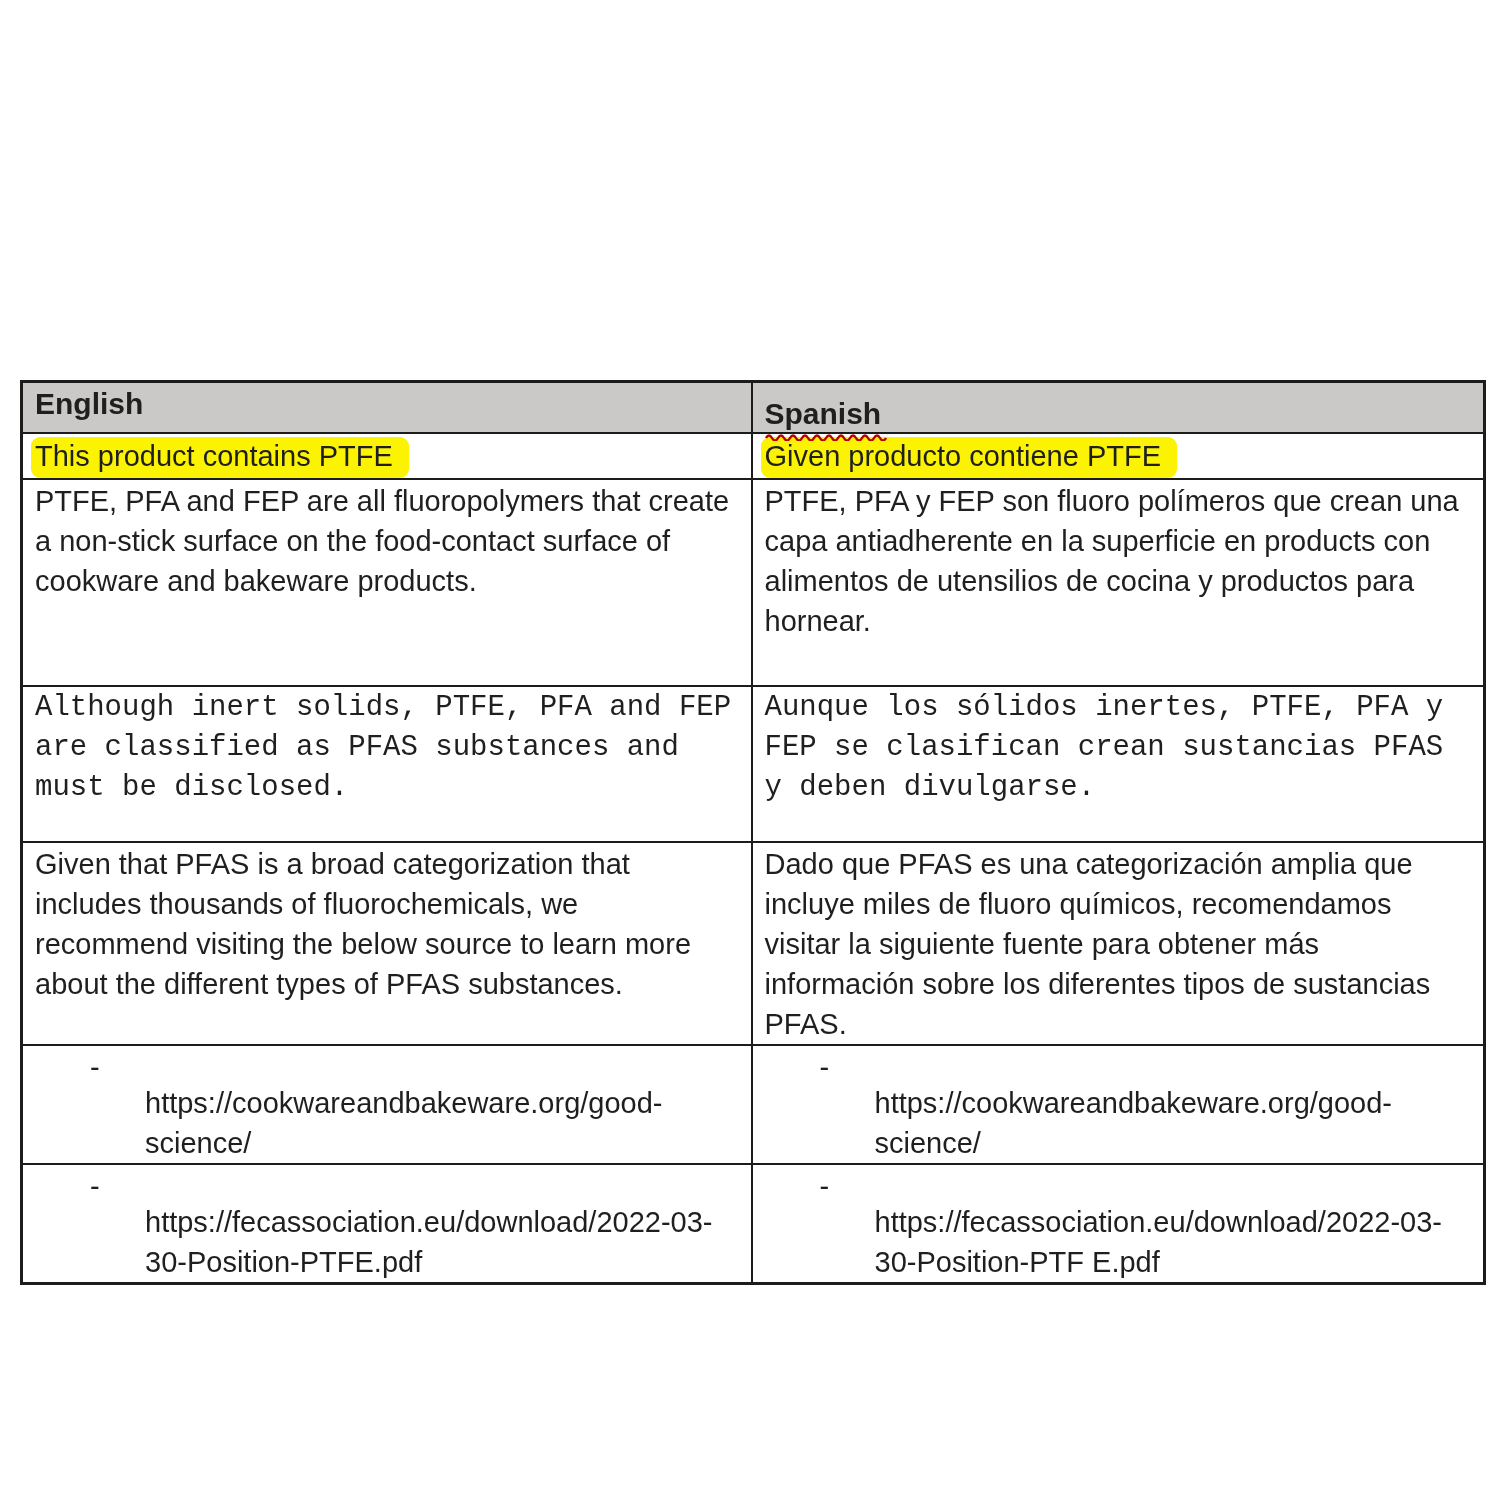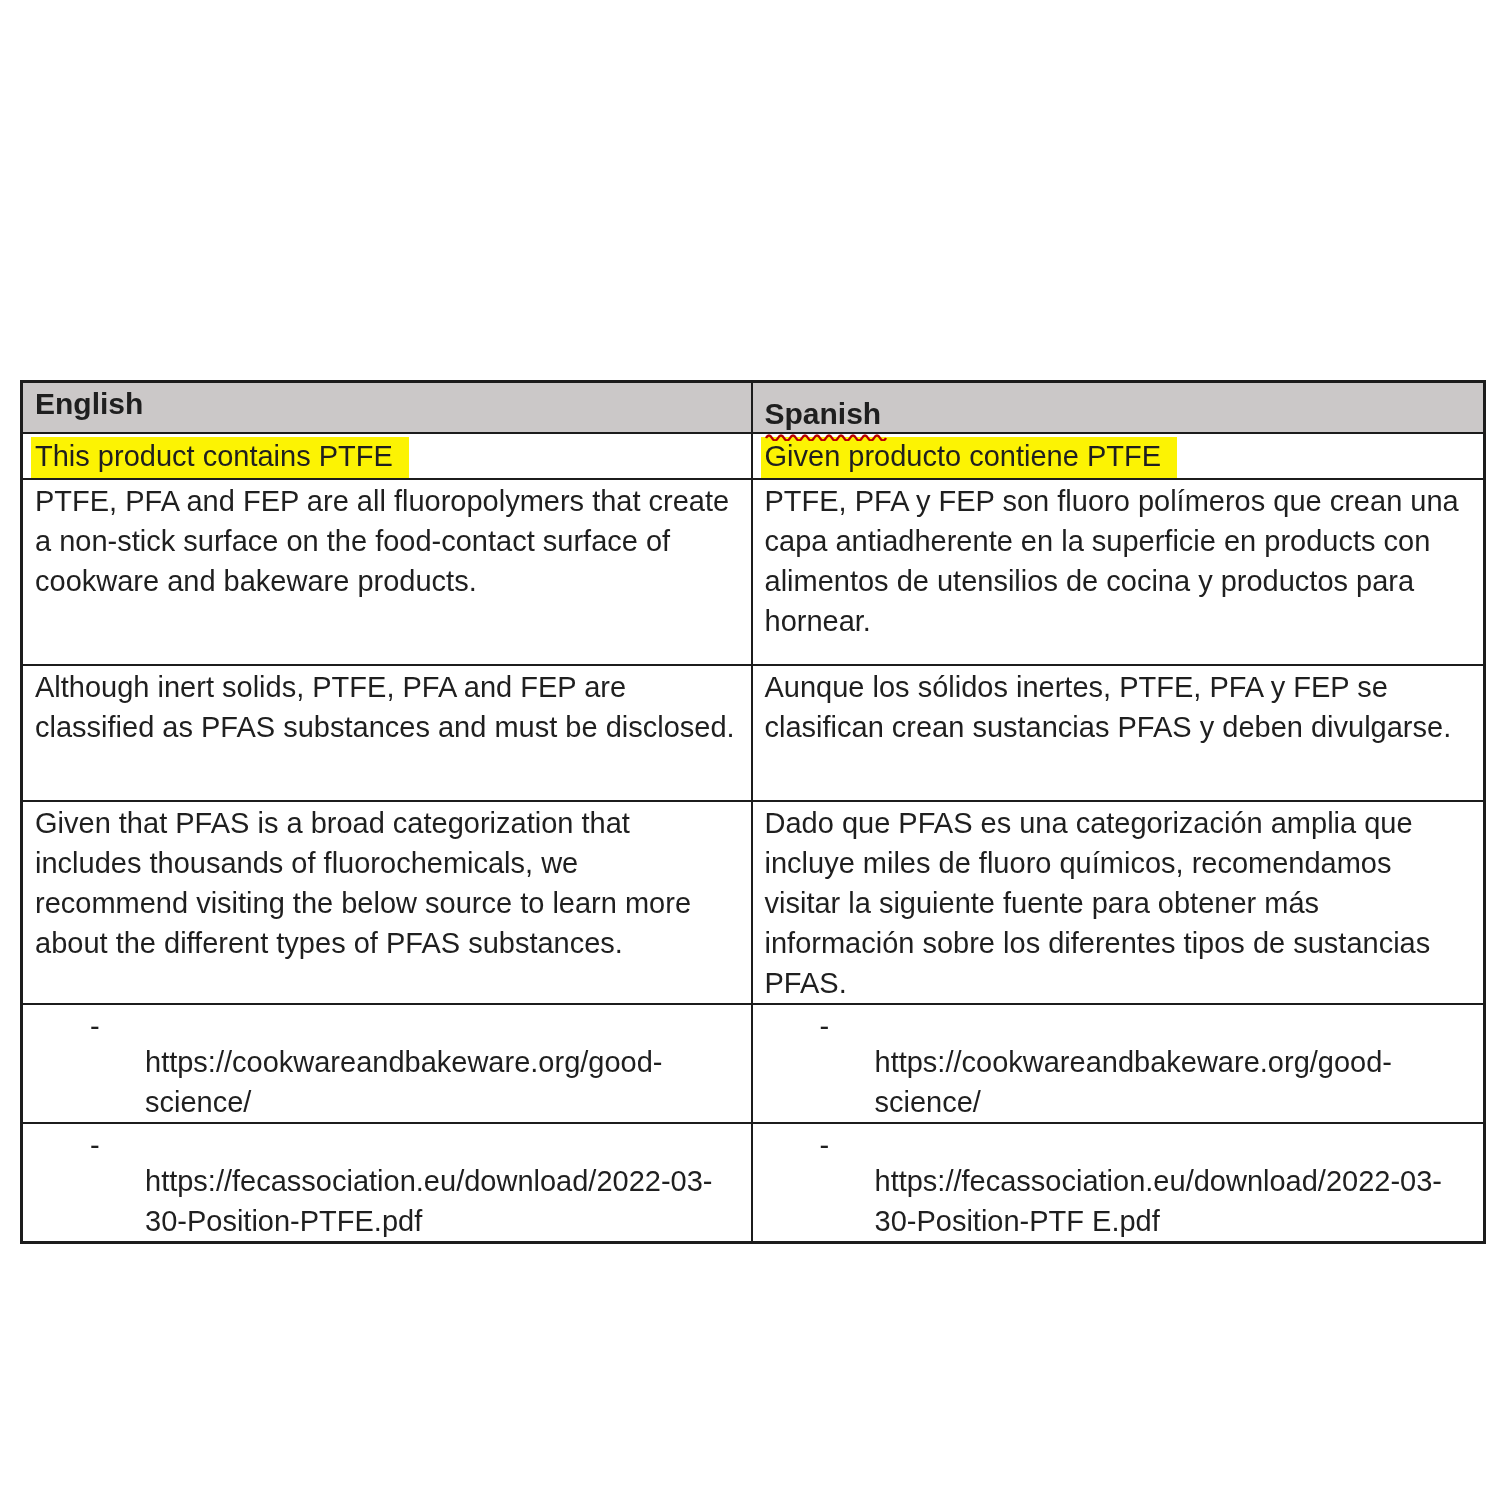--- a/index.html
+++ b/index.html
@@ -44,32 +44,33 @@
   thead th {
     background: var(--header-bg);
     font-weight: 700;
     font-size: 30px;
     height: 44px;
     padding-top: 3px;
     line-height: 36px;
   }
   thead tr { height: 44px; }
   tbody tr:nth-child(1) { height: 45px; }
-  tbody tr:nth-child(2) { height: 186px; }
-  tbody tr:nth-child(3) { height: 136px; }
+  tbody tr:nth-child(2) { height: 207px; }
+  tbody tr:nth-child(3) { height: 156px; font-family: Liberation Mono, monospace; }
   tbody tr:nth-child(4) { height: 164px; }
   tbody tr:nth-child(5) { height: 80px; }
   tbody tr:nth-child(6) { height: 88px; }
 
   tbody tr:nth-child(1) td { padding: 2px 0 0 8px; }
   .highlight {
     display: inline-block;
     background: var(--highlight);
     line-height: 39px;
     padding: 0 16px 2px 4px;
+    border-radius: 9px;
   }
 
   .hdr-wrap {
     position: relative;
     display: inline-block;
     margin-top: 10px;
   }
   .squiggle {
     position: absolute;
     left: 0;

